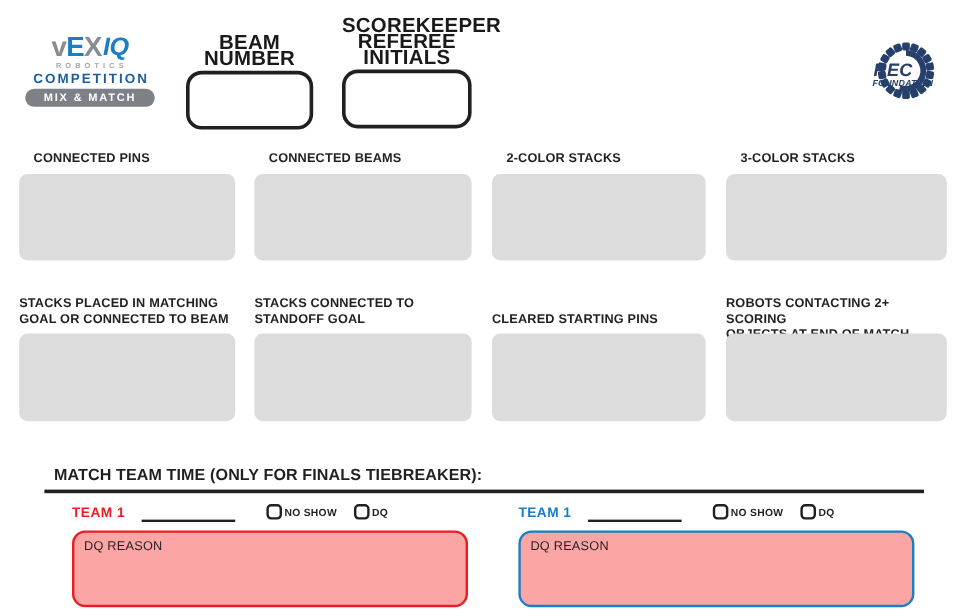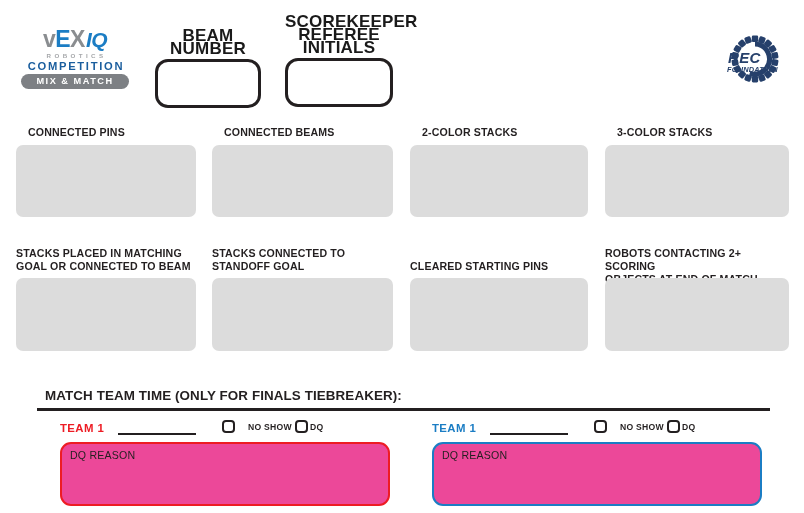--- a/index.html
+++ b/index.html
@@ -179,21 +179,21 @@
   }
   .team-name.red  { color: #ed1c24; }
   .team-name.blue { color: #1b7dc4; }
   .team-line {
     position: absolute;
     left: 58px; top: 13px;
     width: 78px; height: 2px;
     background: #231f20;
   }
   .chk-group { position: absolute; top: 0; display: flex; align-items: center; }
-  .chk-noshow { left: 162px; gap: 11px; }
+  .chk-noshow { left: 162px; }
   .chk-dq     { left: 235px; }
   .checkbox {
     width: 13px; height: 13px;
     border: 2.4px solid #231f20;
     border-radius: 4px;
     background: #ffffff;
     box-sizing: border-box;
     flex: 0 0 auto;
   }
   .chk-label {
@@ -205,21 +205,21 @@
     white-space: nowrap;
   }
 
   .dq-box {
     position: absolute;
     top: 22px;
     width: 330px;
     height: 64px;
     border: 2.2px solid #ed1c24;
     border-radius: 11px;
-    background: #ec4899;
+    background: #fca5a5;
     box-sizing: border-box;
   }
   .dq-box.blue { border-color: #1b7dc4; }
   .dq-box .dq-text {
     position: absolute;
     left: 8px; top: 5px;
     font-size: 10.6px;
     font-weight: normal;
     letter-spacing: 0.2px;
     color: #231f20;

